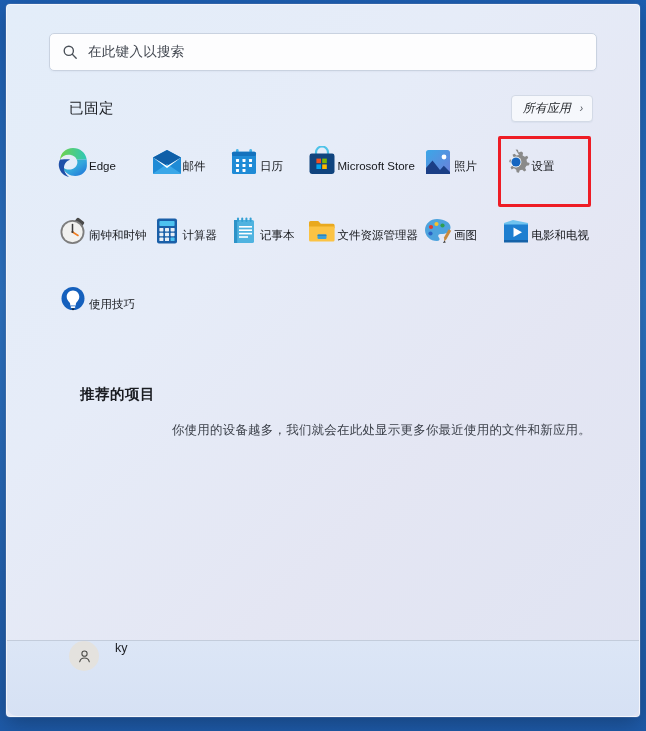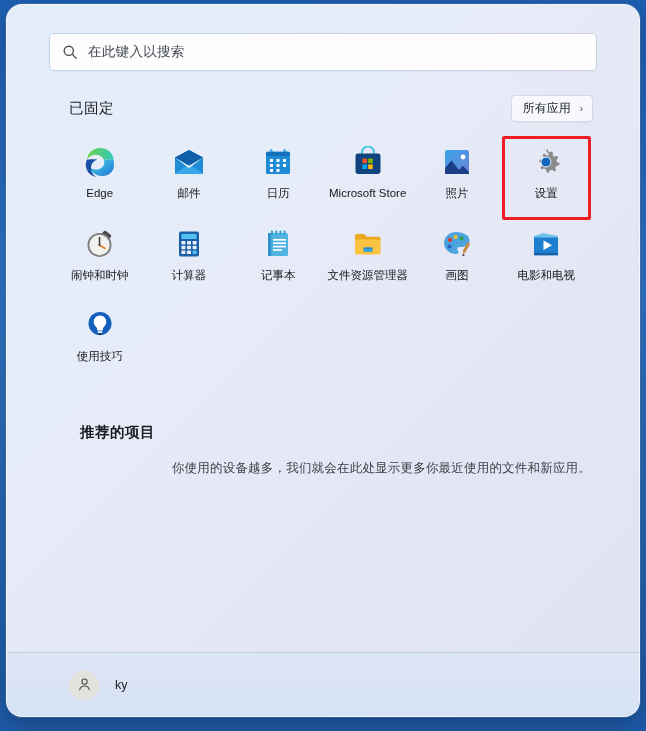--- a/index.html
+++ b/index.html
@@ -16,21 +16,21 @@
     position: relative;
   }
 
   
   #start-panel {
     position: absolute;
     left: 6px;
     top: 4px;
     width: 634px;
     height: 713px;
-    border-radius: 16px;
+    border-radius: 4px;
     border: 1px solid rgba(255,255,255,0.55);
     background:
       linear-gradient(135deg, #e3edf9 0%, #e6ecf8 35%, #e4e6f3 65%, #dfe3f2 100%);
     box-shadow: 0 0 0 1px rgba(120,140,180,0.25), 0 6px 22px rgba(0,0,0,0.28);
     overflow: hidden;
     display: flex;
     flex-direction: column;
   }
 
   
@@ -77,38 +77,39 @@
     align-items: center;
     gap: 9px;
     background: #f6f8fc;
     border: 1px solid #d3dae6;
     border-radius: 4px;
     padding: 4px 9px 4px 11px;
     font-size: 12px;
     color: #222529;
     cursor: pointer;
     box-shadow: 0 1px 1px rgba(90,110,150,0.07);
+    font-style: italic;
   }
   .all-apps-btn .chev {
     font-size: 10px;
     color: #4b5058;
     line-height: 1;
   }
 
   
   .app-grid {
     padding: 14px 48px 0 48px;
     display: grid;
     grid-template-columns: repeat(6, 1fr);
     row-gap: 10px;
   }
   .app-tile {
     position: relative;
     display: flex;
-    flex-direction: column;
+    flex-direction: row;
     align-items: center;
     justify-content: flex-start;
     padding: 10px 2px 8px 2px;
     border-radius: 5px;
     cursor: pointer;
   }
   .app-tile .icon {
     width: 32px;
     height: 32px;
     display: flex;
@@ -149,25 +150,24 @@
     font-size: 12.5px;
     color: #3a3f48;
     letter-spacing: .2px;
     text-align: right;
   }
 
   .spacer { flex: 1 1 auto; }
 
   
   .user-bar {
-    height: 64px;
+    height: 76px;
     border-top: 1px solid #c3ccdb;
     background: linear-gradient(180deg, #dce6f6 0%, #d6e1f4 100%);
     display: flex;
-    align-items: center;
     padding: 0 62px;
     border-bottom-left-radius: 10px;
     border-bottom-right-radius: 10px;
   }
   .avatar {
     width: 30px; height: 30px;
     border-radius: 50%;
     background: #e4e2de;
     display: flex;
     align-items: center;

